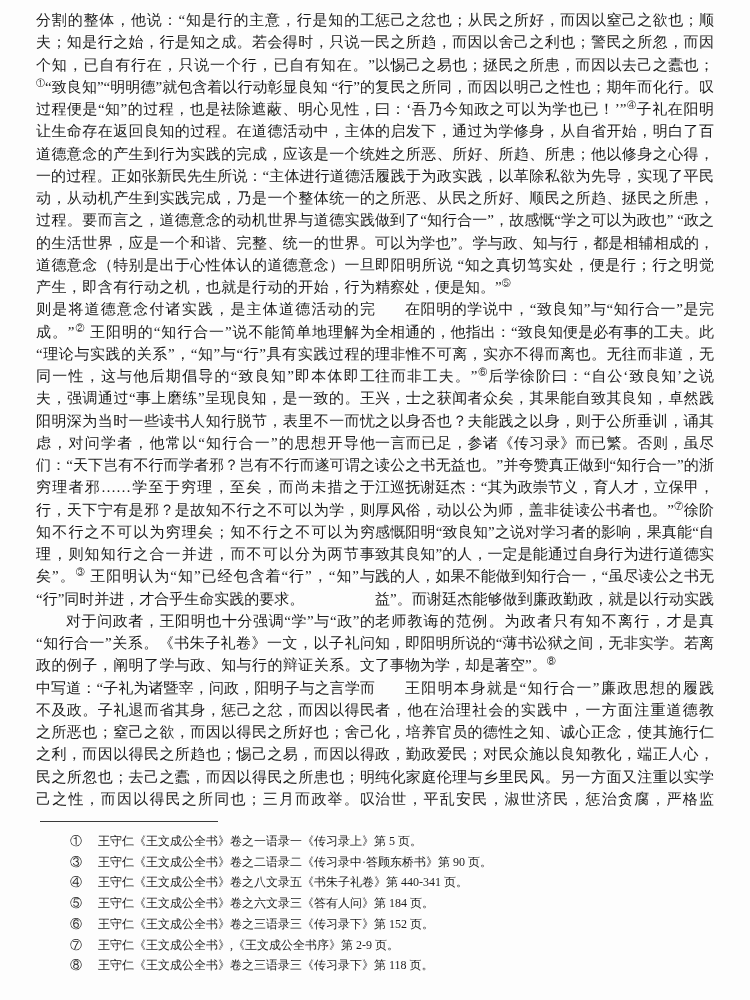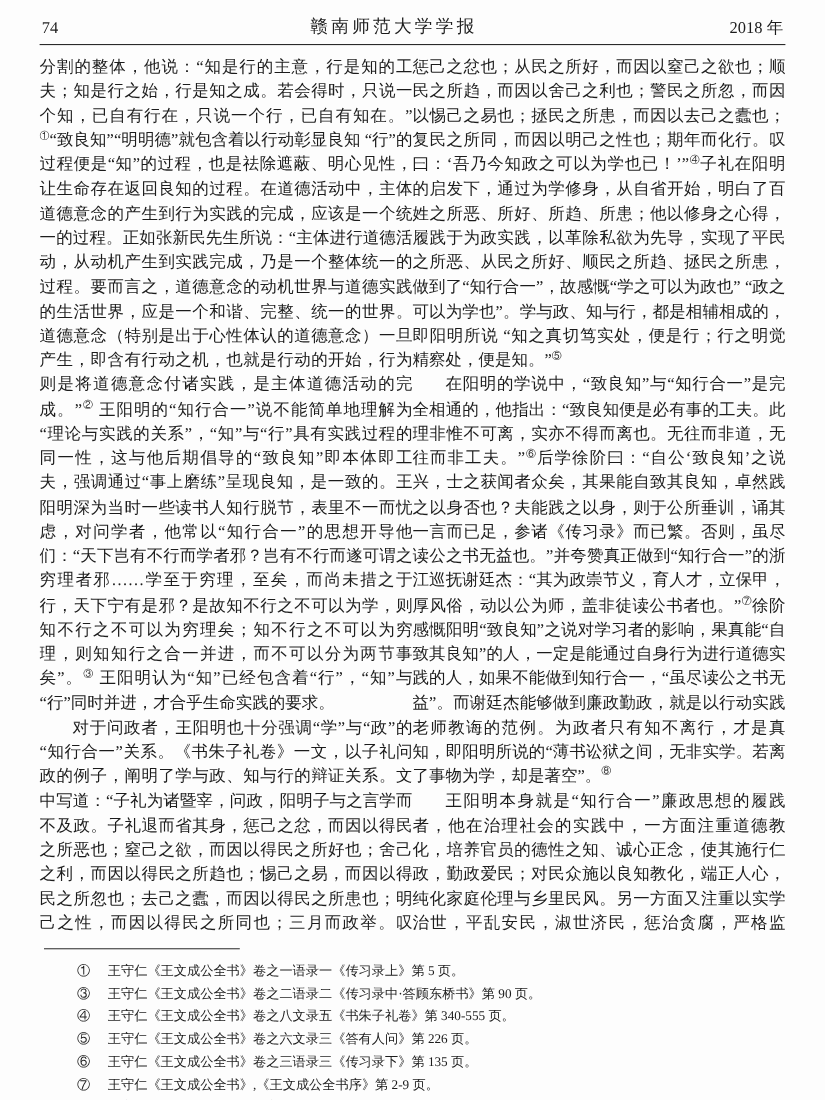--- a/index.html
+++ b/index.html
@@ -71,25 +71,20 @@
     width:28px;
     flex:0 0 28px;
   }
   .fn-text{flex:1;}
 </style>
 </head>
 <body>
 
 <div class="page">
 
-  <div class="header">
-    <span class="page-num">74</span>
-    <span class="journal-title">赣南师范大学学报</span>
-    <span class="year">2018 年</span>
-  </div>
 
   <div class="columns">
     <div class="col">
       <p>分割的整体，他说：“知是行的主意，行是知的工夫；知是行之始，行是知之成。若会得时，只说一个知，已自有行在，只说一个行，已自有知在。”<sup>①</sup>“致良知”“明明德”就包含着以行动彰显良知 “行”的过程便是“知”的过程，也是祛除遮蔽、明心见性，让生命存在返回良知的过程。在道德活动中，主体道德意念的产生到行为实践的完成，应该是一个统一的过程。正如张新民先生所说：“主体进行道德活动，从动机产生到实践完成，乃是一个整体统一的过程。要而言之，道德意念的动机世界与道德实践的生活世界，应是一个和谐、完整、统一的世界。道德意念（特别是出于心性体认的道德意念）一旦产生，即含有行动之机，也就是行动的开始，行为则是将道德意念付诸实践，是主体道德活动的完成。”<sup>②</sup> 王阳明的“知行合一”说不能简单地理解为“理论与实践的关系”，“知”与“行”具有实践过程的同一性，这与他后期倡导的“致良知”即本体即工夫，强调通过“事上磨练”呈现良知，是一致的。王阳明深为当时一些读书人知行脱节，表里不一而忧虑，对问学者，他常以“知行合一”的思想开导他们：“天下岂有不行而学者邪？岂有不行而遂可谓之穷理者邪……学至于穷理，至矣，而尚未措之于行，天下宁有是邪？是故知不行之不可以为学，则知不行之不可以为穷理矣；知不行之不可以为穷理，则知知行之合一并进，而不可以分为两节事矣”。<sup>③</sup> 王阳明认为“知”已经包含着“行”，“知”与“行”同时并进，才合乎生命实践的要求。</p>
       <p class="indent">对于问政者，王阳明也十分强调“学”与“政”的“知行合一”关系。《书朱子礼卷》一文，以子礼问政的例子，阐明了学与政、知与行的辩证关系。文中写道：“子礼为诸暨宰，问政，阳明子与之言学而不及政。子礼退而省其身，惩己之忿，而因以得民之所恶也；窒己之欲，而因以得民之所好也；舍己之利，而因以得民之所趋也；惕己之易，而因以得民之所忽也；去己之蠹，而因以得民之所患也；明己之性，而因以得民之所同也；三月而政举。叹曰：‘吾乃今知学之可以为政也已！’他日，又见而问学，阳明子与之言政而不及学。子礼退而修其职，平民之所恶，而因以</p>
     </div>
     <div class="col">
       <p>惩己之忿也；从民之所好，而因以窒己之欲也；顺民之所趋，而因以舍己之利也；警民之所忽，而因以惕己之易也；拯民之所患，而因以去己之蠹也；复民之所同，而因以明己之性也；期年而化行。叹曰：‘吾乃今知政之可以为学也已！’”<sup>④</sup>子礼在阳明的启发下，通过为学修身，从自省开始，明白了百姓之所恶、所好、所趋、所患；他以修身之心得，履践于为政实践，以革除私欲为先导，实现了平民之所恶、从民之所好、顺民之所趋、拯民之所患，做到了“知行合一”，故感慨“学之可以为政也” “政之可以为学也”。学与政、知与行，都是相辅相成的，即阳明所说 “知之真切笃实处，便是行；行之明觉精察处，便是知。”<sup>⑤</sup></p>
       <p class="indent">在阳明的学说中，“致良知”与“知行合一”是完全相通的，他指出：“致良知便是必有事的工夫。此理非惟不可离，实亦不得而离也。无往而非道，无往而非工夫。”<sup>⑥</sup>后学徐阶曰：“自公‘致良知’之说兴，士之获闻者众矣，其果能自致其良知，卓然践之以身否也？夫能践之以身，则于公所垂训，诵其一言而已足，参诸《传习录》而已繁。否则，虽尽读公之书无益也。”并夸赞真正做到“知行合一”的浙江巡抚谢廷杰：“其为政崇节义，育人才，立保甲，厚风俗，动以公为师，盖非徒读公书者也。”<sup>⑦</sup>徐阶感慨阳明“致良知”之说对学习者的影响，果真能“自致其良知”的人，一定是能通过自身行为进行道德实践的人，如果不能做到知行合一，“虽尽读公之书无益”。而谢廷杰能够做到廉政勤政，就是以行动实践老师教诲的范例。为政者只有知不离行，才是真知，即阳明所说的“薄书讼狱之间，无非实学。若离了事物为学，却是著空”。<sup>⑧</sup></p>
       <p class="indent">王阳明本身就是“知行合一”廉政思想的履践者，他在治理社会的实践中，一方面注重道德教化，培养官员的德性之知、诚心正念，使其施行仁政，勤政爱民；对民众施以良知教化，端正人心，纯化家庭伦理与乡里民风。另一方面又注重以实学治世，平乱安民，淑世济民，惩治贪腐，严格监管，稳定社会秩序。他本人恪守良知，以孔孟“修己以安百姓”之德</p>
@@ -102,29 +97,29 @@
     <div class="footnote">
       <span class="fn-marker">①</span>
       <span class="fn-text">王守仁《王文成公全书》卷之一语录一《传习录上》第 5 页。</span>
     </div>
     <div class="footnote">
       <span class="fn-marker">③</span>
       <span class="fn-text">王守仁《王文成公全书》卷之二语录二《传习录中·答顾东桥书》第 90 页。</span>
     </div>
     <div class="footnote">
       <span class="fn-marker">④</span>
-      <span class="fn-text">王守仁《王文成公全书》卷之八文录五《书朱子礼卷》第 340-555 页。</span>
+      <span class="fn-text">王守仁《王文成公全书》卷之八文录五《书朱子礼卷》第 440-341 页。</span>
     </div>
     <div class="footnote">
       <span class="fn-marker">⑤</span>
-      <span class="fn-text">王守仁《王文成公全书》卷之六文录三《答有人问》第 226 页。</span>
+      <span class="fn-text">王守仁《王文成公全书》卷之六文录三《答有人问》第 184 页。</span>
     </div>
     <div class="footnote">
       <span class="fn-marker">⑥</span>
-      <span class="fn-text">王守仁《王文成公全书》卷之三语录三《传习录下》第 135 页。</span>
+      <span class="fn-text">王守仁《王文成公全书》卷之三语录三《传习录下》第 152 页。</span>
     </div>
     <div class="footnote">
       <span class="fn-marker">⑦</span>
       <span class="fn-text">王守仁《王文成公全书》,《王文成公全书序》第 2-9 页。</span>
     </div>
     <div class="footnote">
       <span class="fn-marker">⑧</span>
       <span class="fn-text">王守仁《王文成公全书》卷之三语录三《传习录下》第 118 页。</span>
     </div>
   </div>

